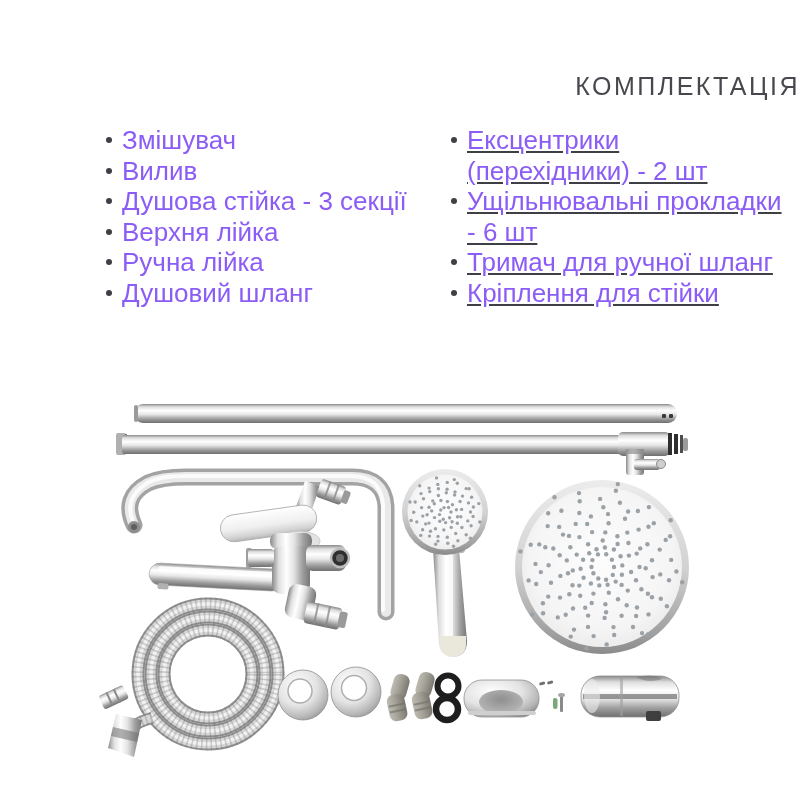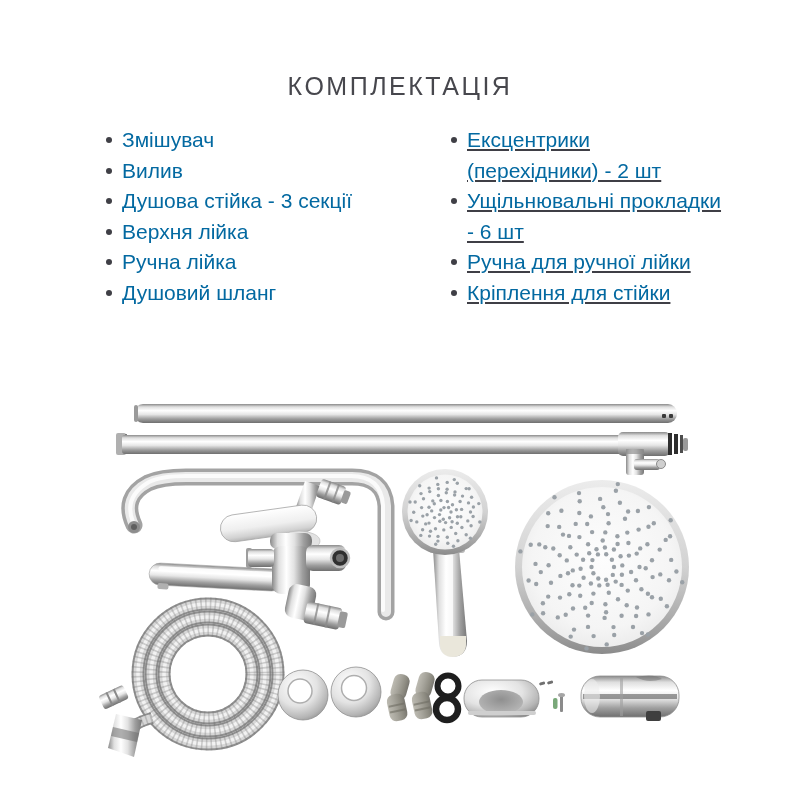--- a/index.html
+++ b/index.html
@@ -1,29 +1,29 @@
 <!DOCTYPE html>
 <html style="--text: #3f3f46;"><head>
 <meta charset="utf-8">
 <style>
   html,body{margin:0;padding:0;}
   body{
     width:800px;height:800px;background:#ffffff;position:relative;overflow:hidden;
     font-family:"Liberation Sans","DejaVu Sans",sans-serif;color:var(--text,#45454b);
   }
   .title{
-    position:absolute;top:72px;left:0;width:800px;text-align:center;
+    position:absolute;top:72px;left:0;width:800px;text-align:right;
     font-size:25px;letter-spacing:2.5px;font-weight:500;color:#47474d;
   }
   ul.kit-list{list-style:none;margin:0;padding:0;position:absolute;top:125px;}
   ul.kit-list.left{left:105px;width:345px;}
   ul.kit-list.right{left:450px;width:345px;text-decoration:underline;}
   ul.kit-list li{
-    position:relative;padding-left:17px;font-size:21px;line-height:30.5px;
-    white-space:pre-line;color:#0369a1;
+    position:relative;padding-left:17px;font-size:26px;line-height:30.5px;
+    white-space:pre-line;color:#8b5cf6;
   }
   ul.kit-list li::before{
     content:"";position:absolute;left:1px;top:12px;width:6px;height:6px;
     border-radius:50%;background:#3f3f46;
   }
   .photo{position:absolute;left:0;top:385px;width:800px;height:395px;}
 </style>
 </head>
 <body>
 
@@ -36,21 +36,21 @@
   <li>Верхня лійка</li>
   <li>Ручна лійка</li>
   <li>Душовий шланг</li>
 </ul>
 
 <ul class="kit-list right">
   <li>Ексцентрики
 (перехідники) - 2 шт</li>
   <li>Ущільнювальні прокладки
 - 6 шт</li>
-  <li>Ручна для ручної лійки</li>
+  <li>Тримач для ручної шланг</li>
   <li>Кріплення для стійки</li>
 </ul>
 
 <svg class="photo" viewBox="0 385 800 395" width="800" height="395" xmlns="http://www.w3.org/2000/svg">
   <defs>
     <linearGradient id="cH" x1="0" y1="0" x2="0" y2="1">
       <stop offset="0" stop-color="#8a8a8a"></stop>
         <stop offset="0.15" stop-color="#dedede"></stop>
       <stop offset="0.35" stop-color="#ffffff"></stop>
         <stop offset="0.55" stop-color="#e6e6e6"></stop>

